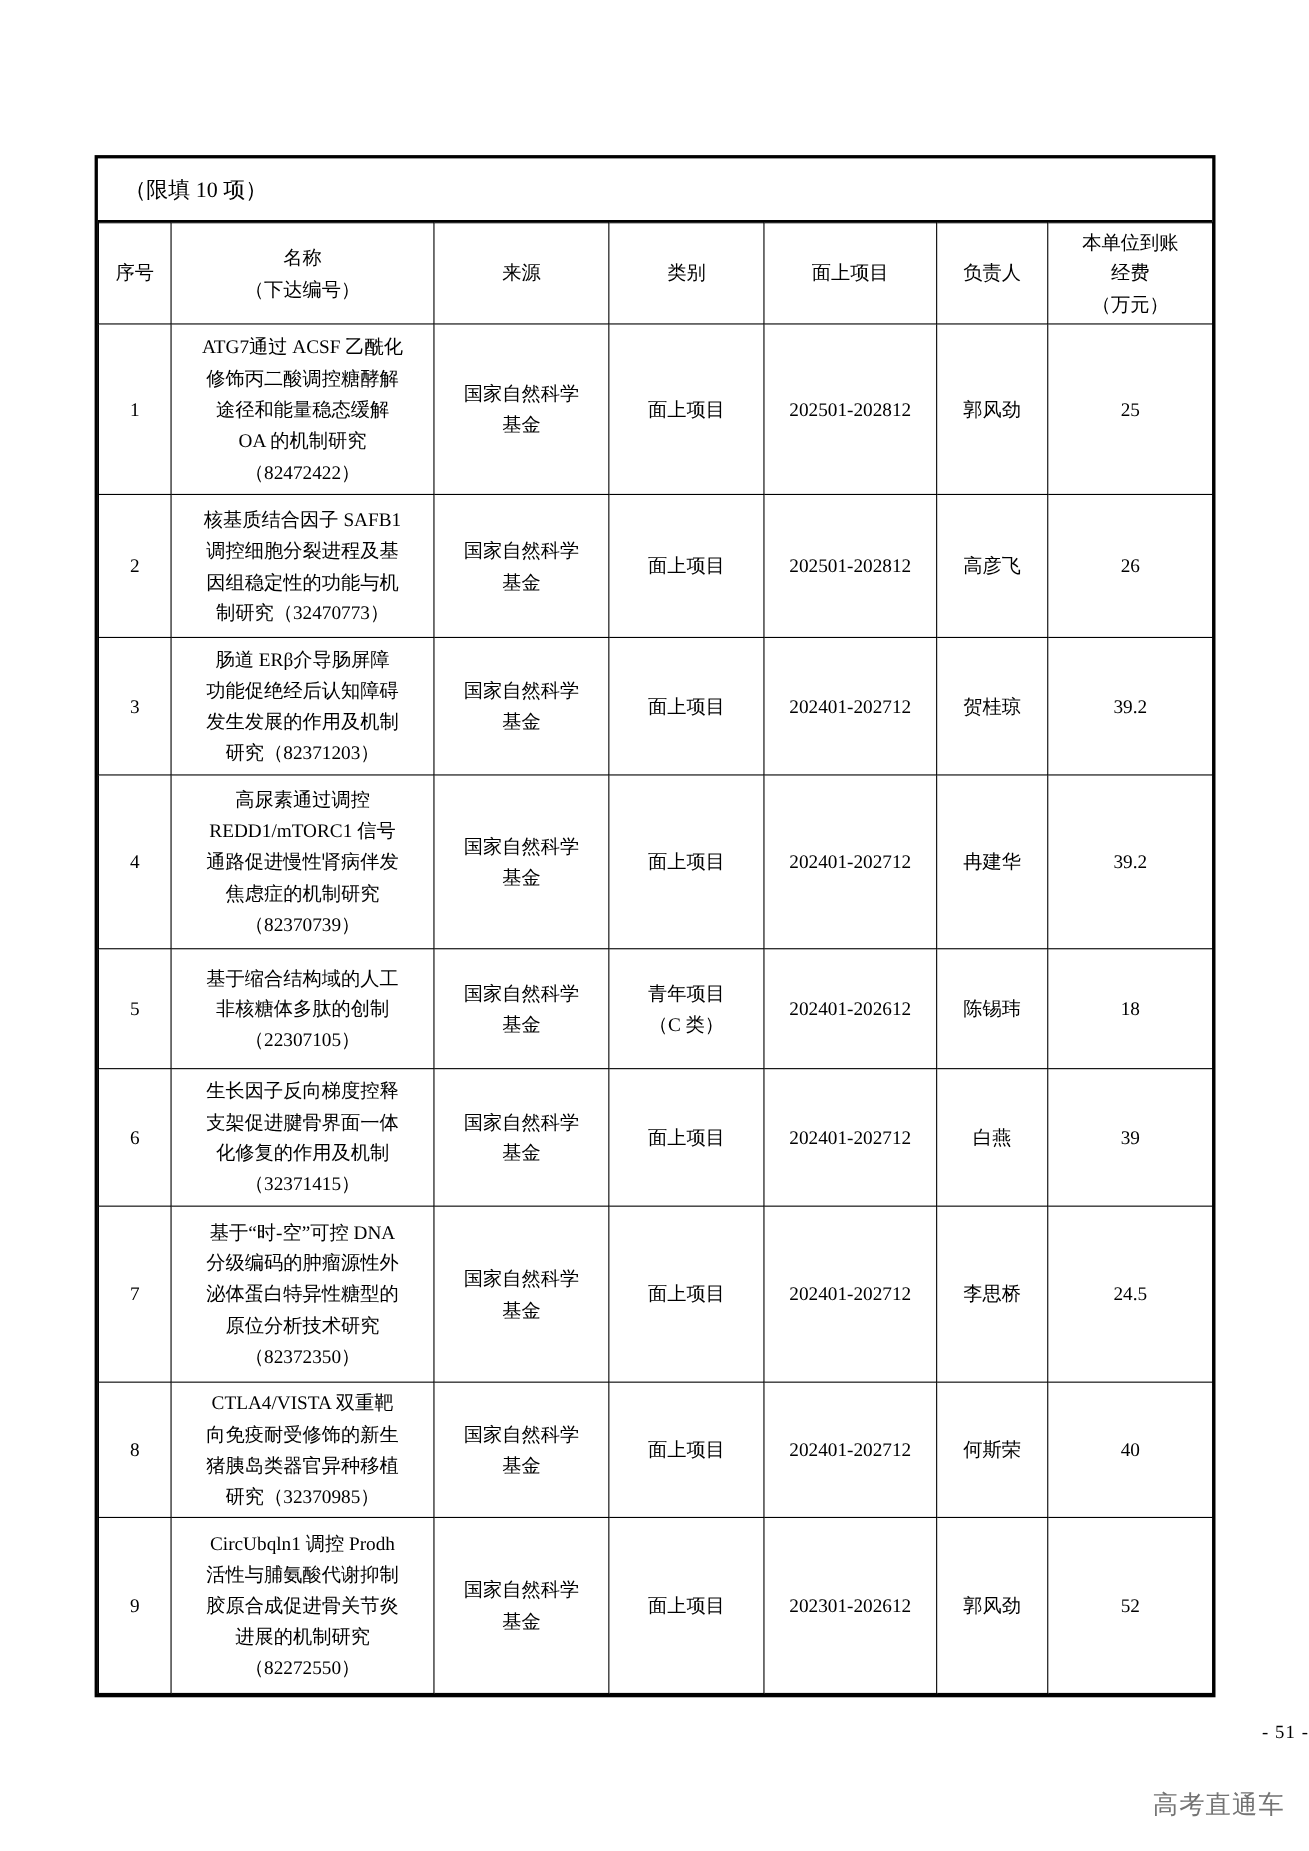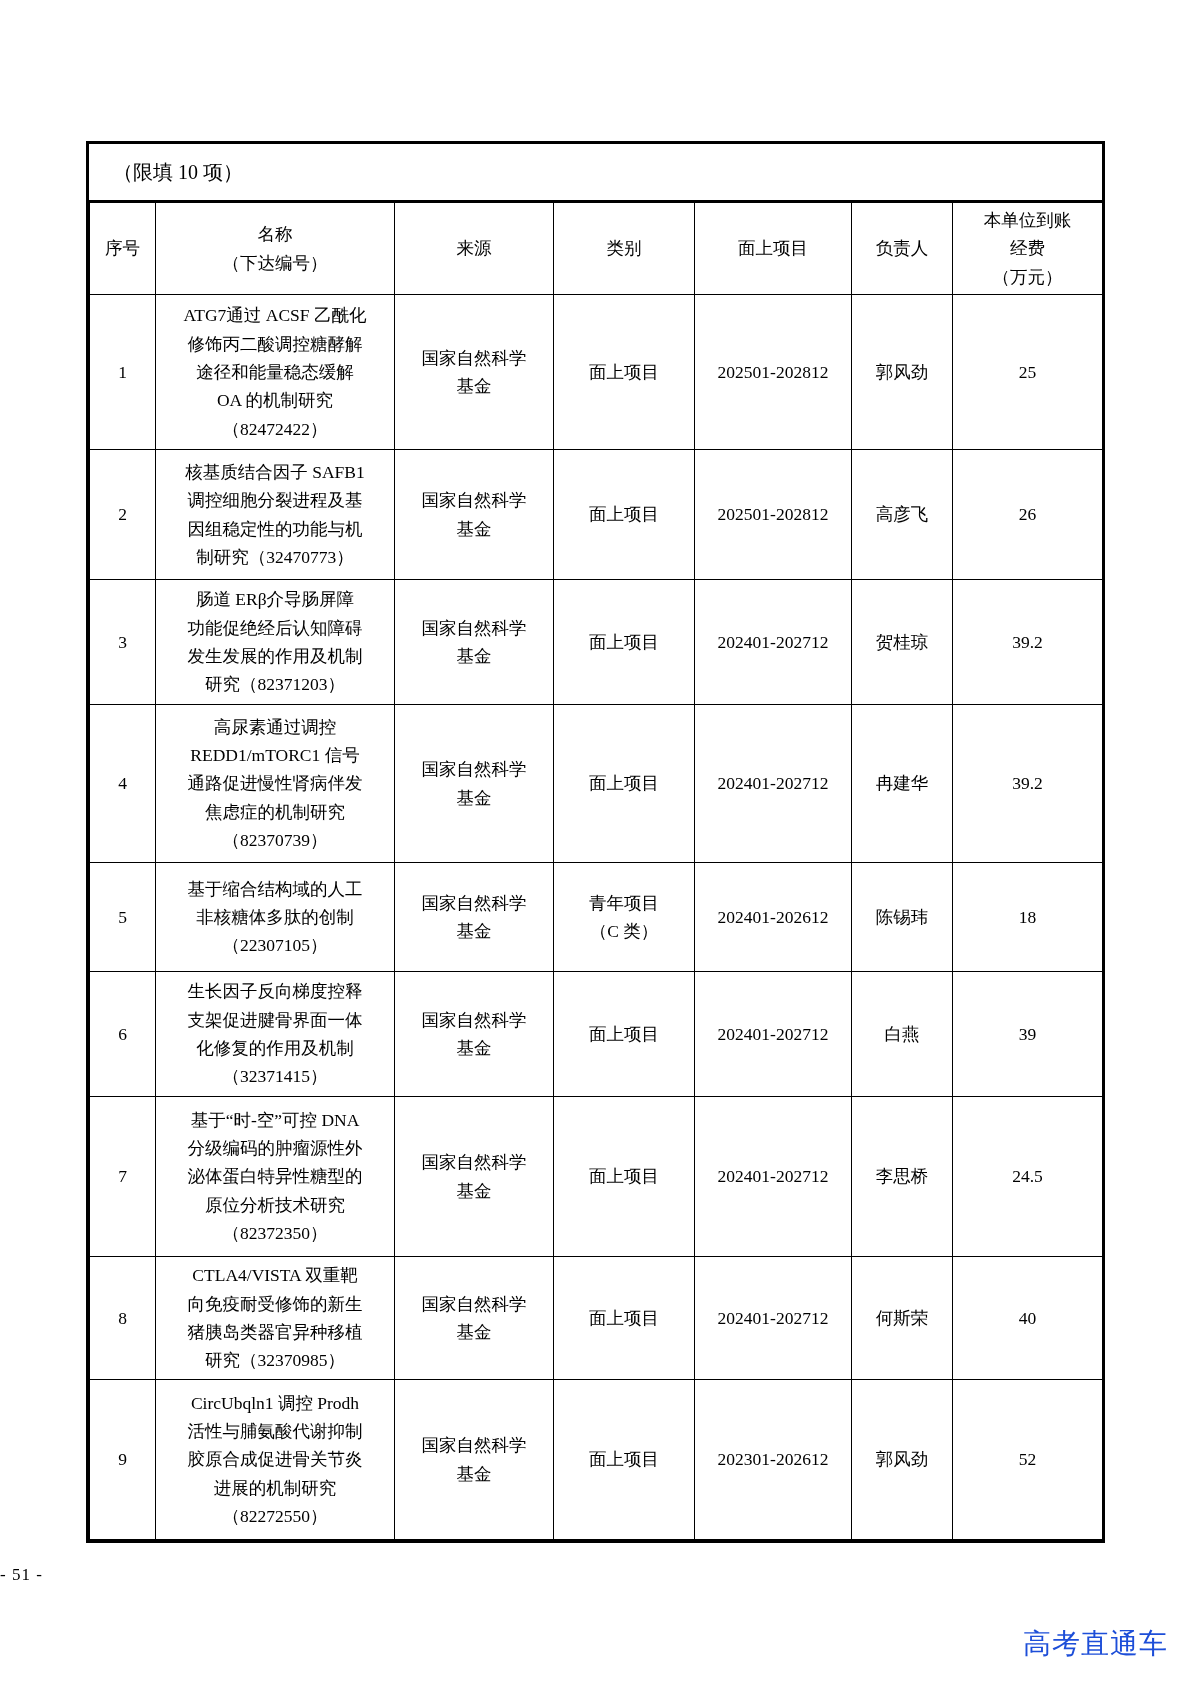--- a/index.html
+++ b/index.html
@@ -55,29 +55,29 @@
   table.projects tbody tr:nth-child(4) { height: 158px; }
   table.projects tbody tr:nth-child(5) { height: 109px; }
   table.projects tbody tr:nth-child(6) { height: 125px; }
   table.projects tbody tr:nth-child(7) { height: 160px; }
   table.projects tbody tr:nth-child(8) { height: 123px; }
   table.projects tbody tr:nth-child(9) { height: 160px; }
   .page-number {
     position: absolute;
     top: 1565px; left: 0;
     width: 100%;
-    text-align: left;
+    text-align: right;
     font-size: 17px;
     letter-spacing: 1px;
   }
   .watermark {
     position: absolute;
     top: 1625px; right: 22px;
-    font-size: 28px;
-    color: #1d4ed8;
+    font-size: 23px;
+    color: #737373;
     font-family: Liberation Sans, sans-serif;
     letter-spacing: 1px;
   }
 </style>
 </head>
 <body>
 
 <div class="page">
 
   <div class="doc-table">

